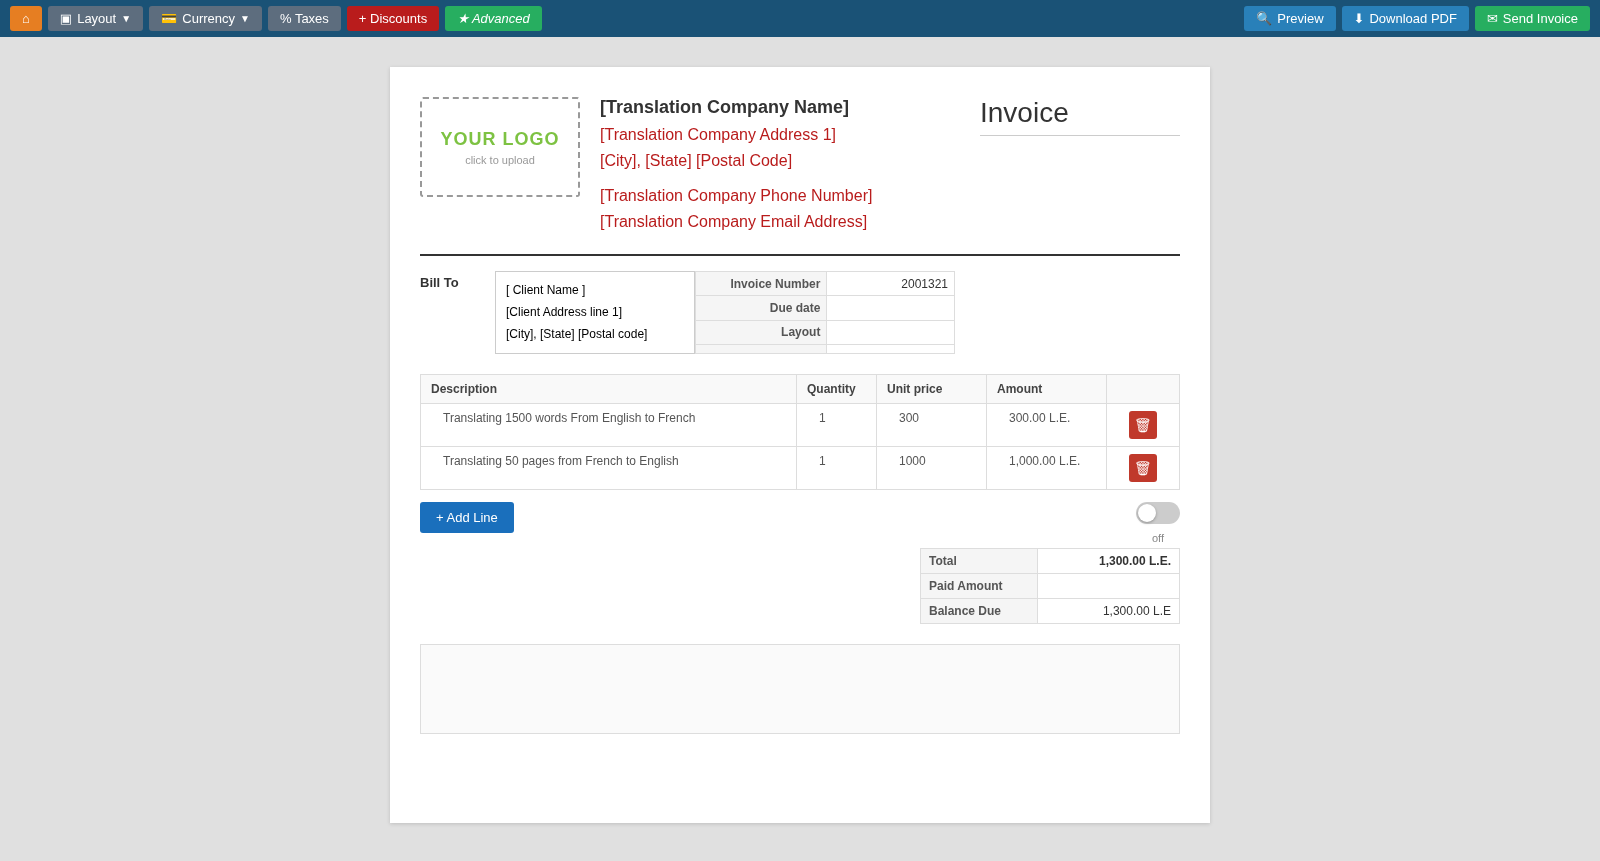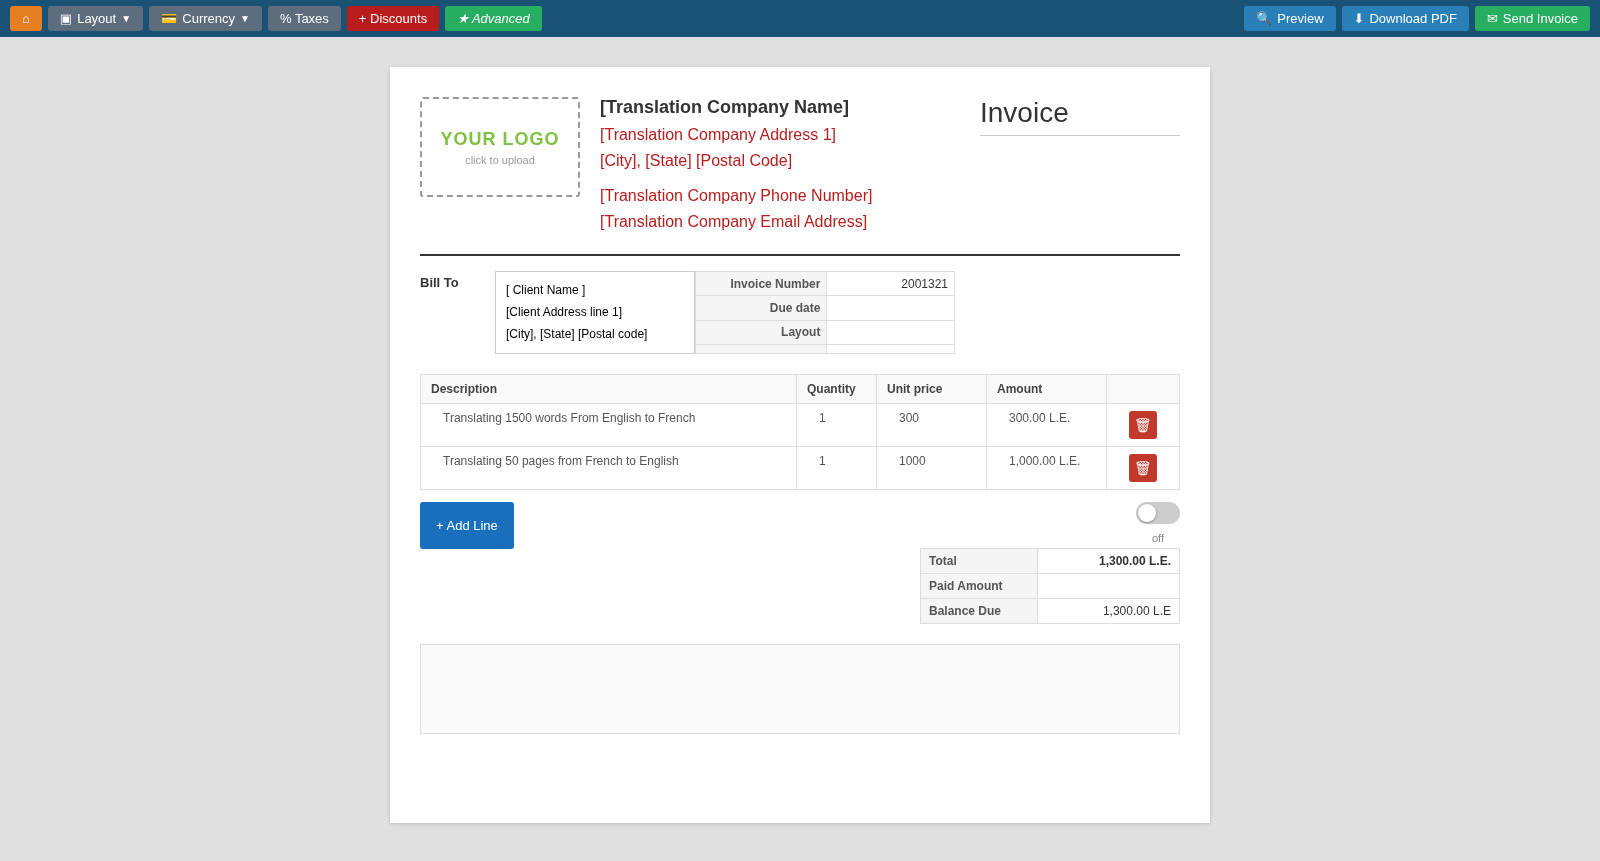--- a/index.html
+++ b/index.html
@@ -210,21 +210,21 @@
       display: flex;
       justify-content: space-between;
       align-items: flex-start;
       margin-bottom: 20px;
     }
     .add-line-btn {
       background: #1a6fbc;
       color: #fff;
       border: none;
       border-radius: 3px;
-      padding: 16px 16px;
+      padding: 8px 16px;
       cursor: pointer;
       font-size: 13px;
       display: inline-flex;
       align-items: center;
       gap: 5px;
     }
 
     
     .toggle-area {
       display: flex;

